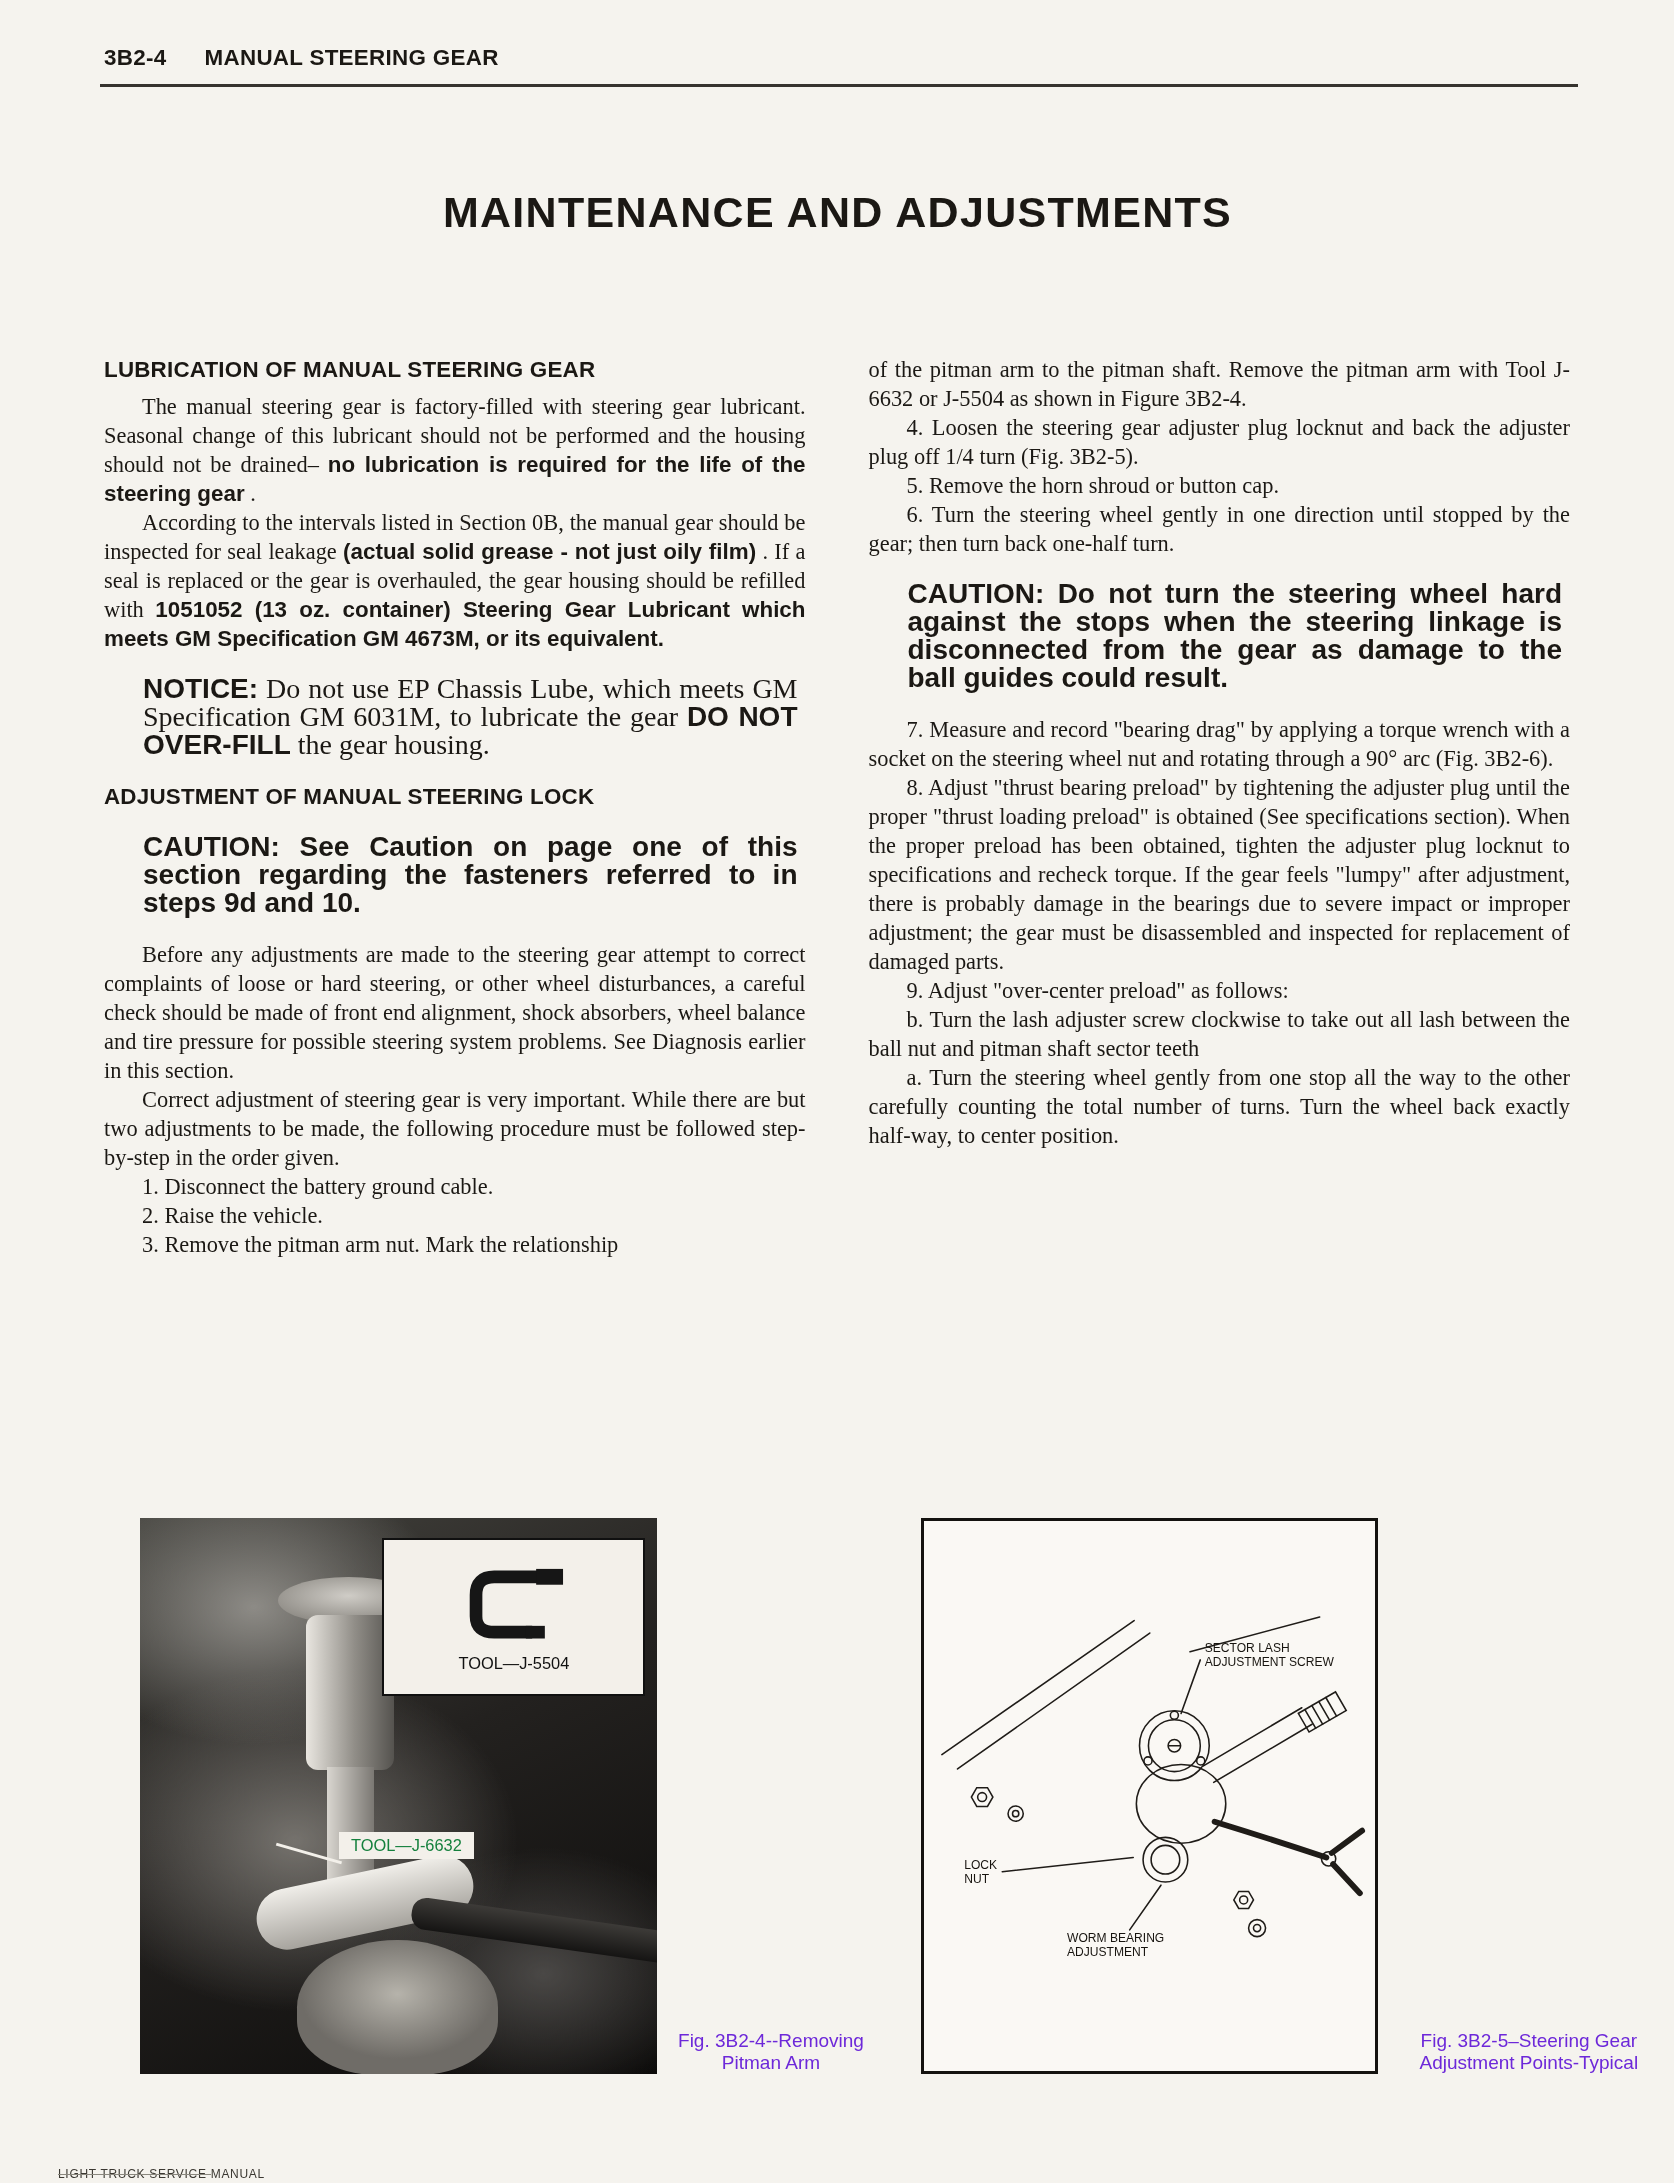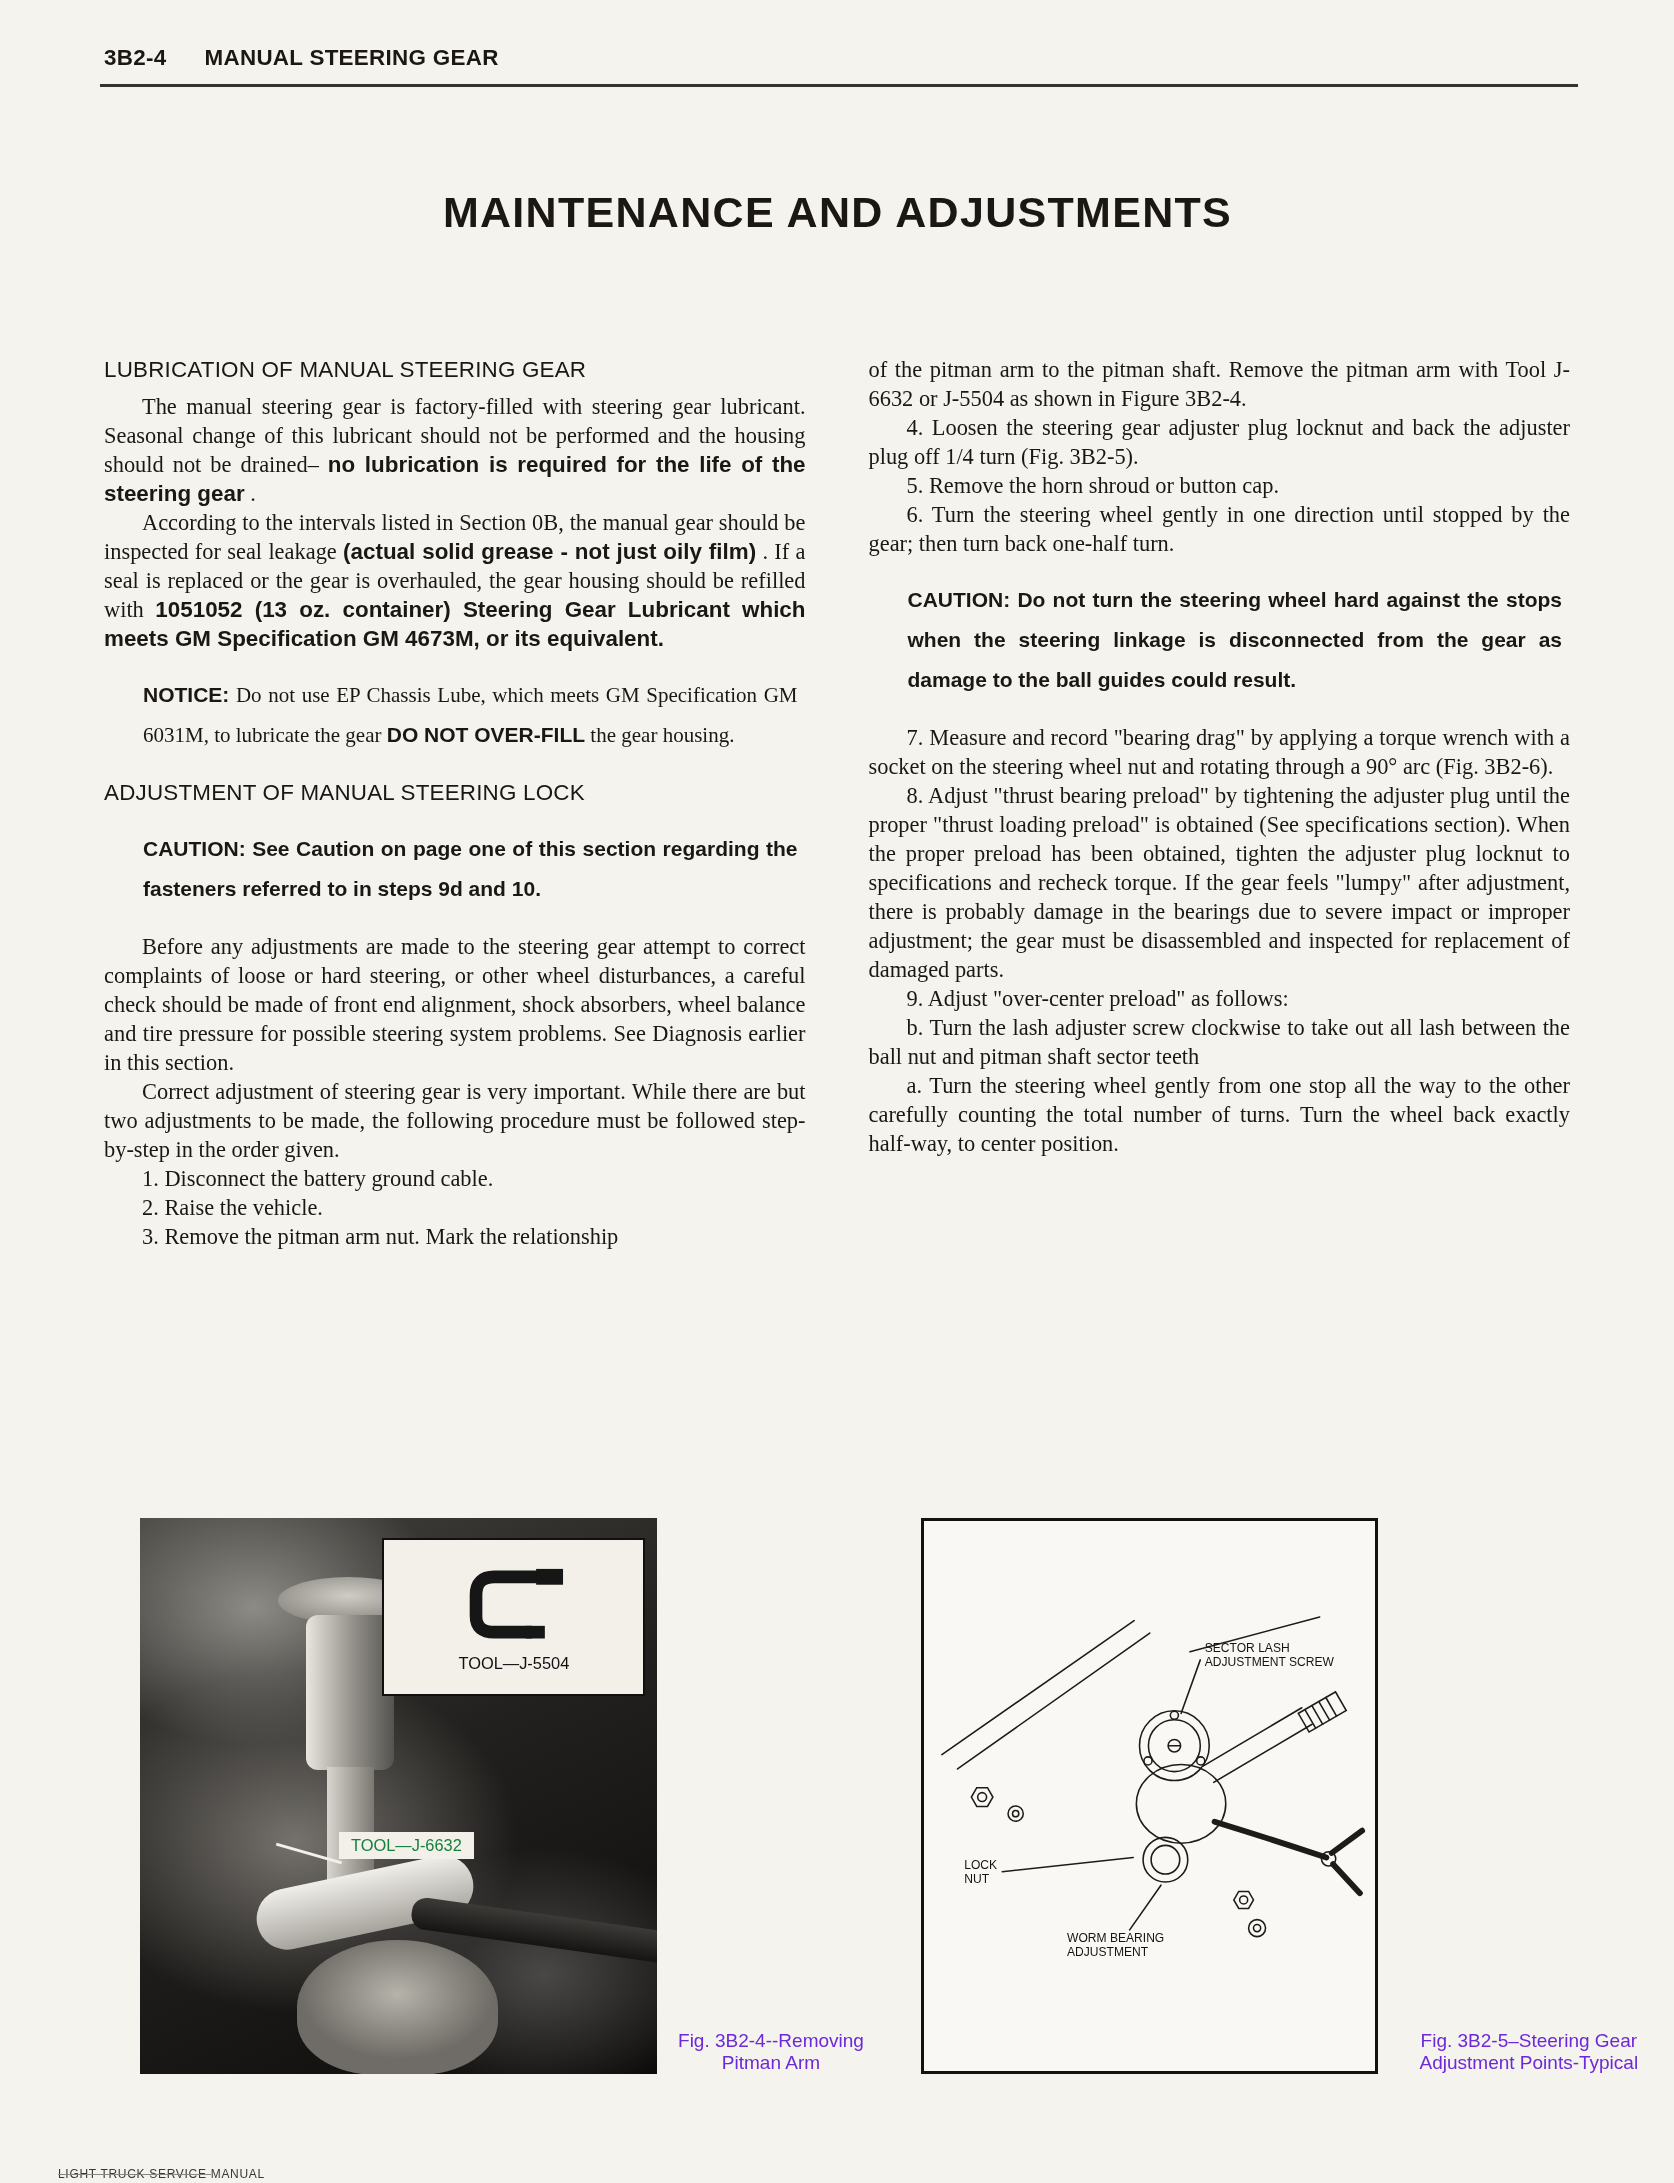--- a/index.html
+++ b/index.html
@@ -12,26 +12,26 @@
   }
   
   .pg-header { position:absolute; top:45px; left:104px; display:flex; gap:38px; align-items:baseline;
     font-family:"Liberation Sans", sans-serif; font-weight:700; font-size:22.4px; letter-spacing:0.3px; }
   .rule { position:absolute; top:84px; left:100px; width:1478px; height:3.3px; background:#36332e; }
   .main-title { position:absolute; top:188px; left:0; width:100%; text-align:center;
     font-family:"Liberation Sans", sans-serif; font-weight:700; font-size:43px; letter-spacing:1.3px; }
   
   .columns { position:absolute; top:355px; left:104px; width:1466px; display:flex; gap:63px; }
   .col { width:702px; font-size:22.4px; line-height:29px; text-align:justify; }
-  .colhead { font-family:"Liberation Sans", sans-serif; font-size:22.4px; font-weight:400;
+  .colhead { font-family:"Liberation Sans", sans-serif; font-size:22.4px; font-weight:700;
     text-align:left; margin:0 0 8px; letter-spacing:0.2px; }
   .colhead.spaced { margin-top:18.4px; }
   p.para { margin:0; text-indent:38px; }
   p.para.noind { text-indent:0; }
-  .callout { margin:22.4px 8px 22.4px 39px; font-size:21px; line-height:40px; }
+  .callout { margin:22.4px 8px 22.4px 39px; font-size:28px; line-height:28px; }
   .b { font-family:"Liberation Sans", sans-serif; font-weight:700; }
   
   .figures { position:absolute; top:1518px; left:104px; width:1466px; display:flex; justify-content:space-between; }
   .figwrap { display:flex; flex-direction:row; align-items:flex-end;padding-left:36px; }
   .figcaption { margin-top:17px; text-align:center; font-family:"Liberation Sans", sans-serif; font-size:19px; color:#6d28d9; }
   
   .photo { position:relative; width:659px; height:556px; overflow:hidden;
     background:
       radial-gradient(276px 197px at 22% 16%, #8d8b86 0%, rgba(40,39,37,0) 70%),
       radial-gradient(342px 263px at 30% 58%, #75726d 0%, rgba(30,30,28,0) 65%),

